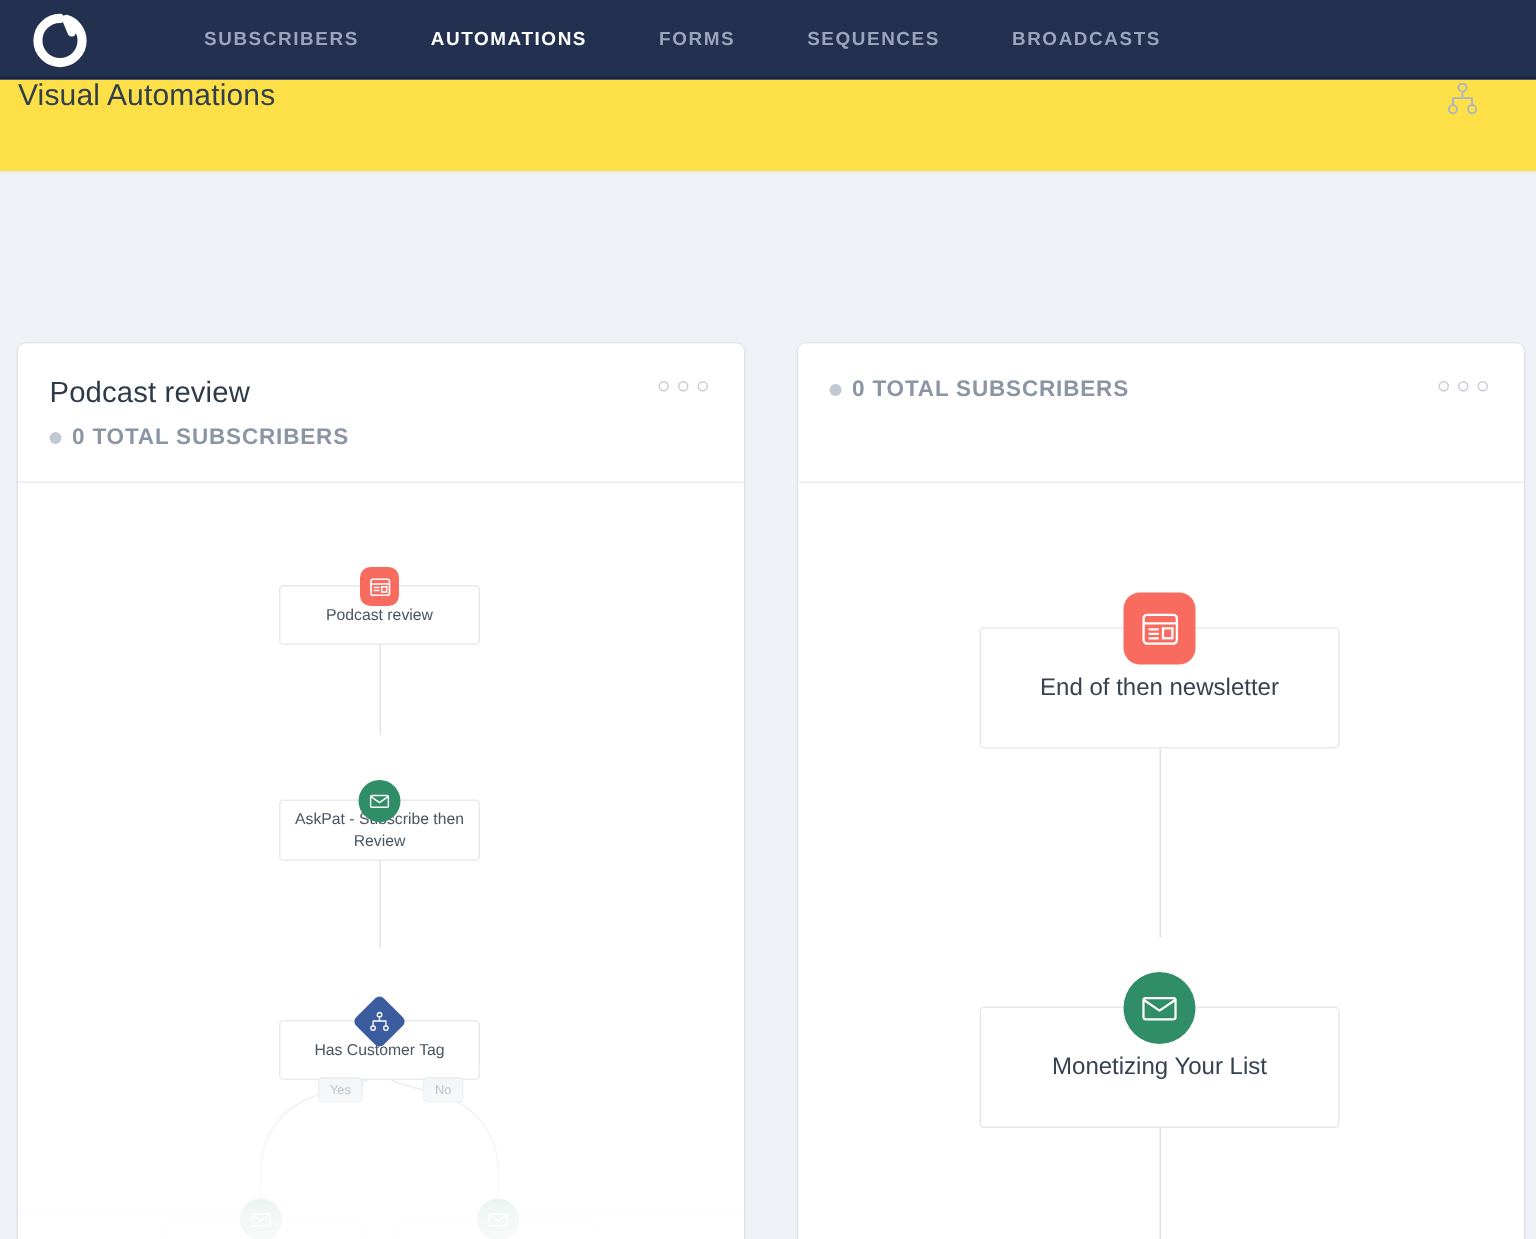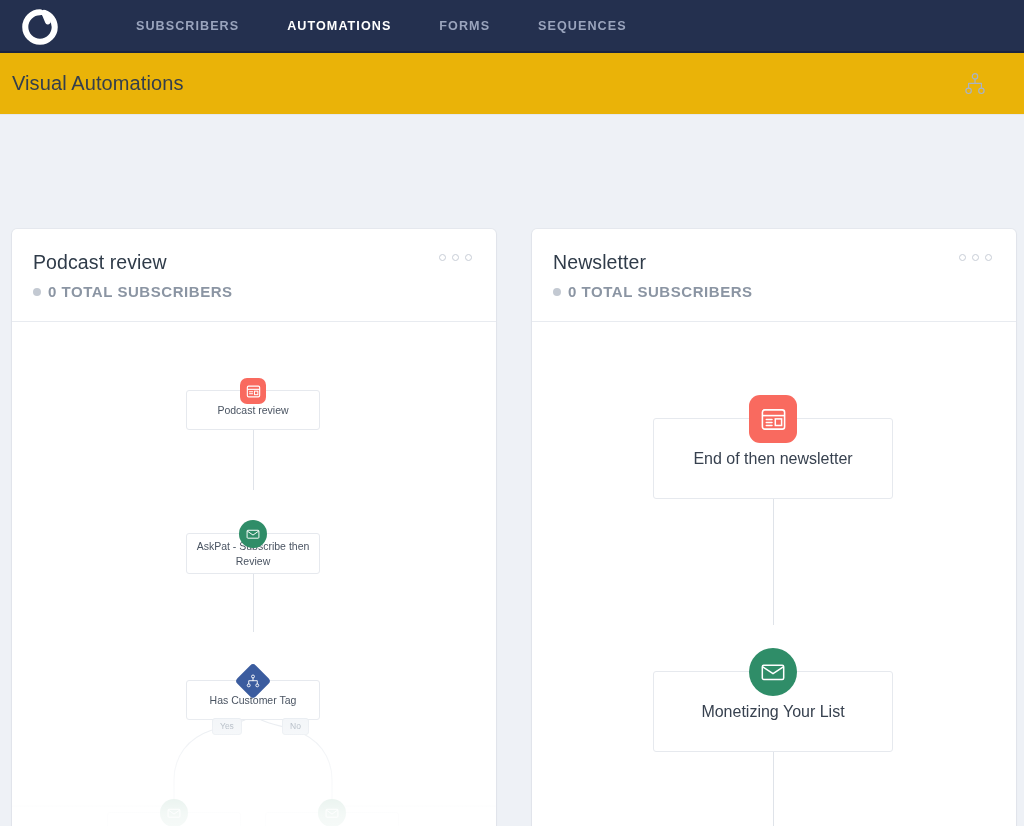--- a/index.html
+++ b/index.html
@@ -63,23 +63,23 @@
     white-space: nowrap;
     line-height: 53px;
   }
   .nav-item.active {
     color: #ffffff;
   }
 
   
   .page-header {
     height: 62px;
-    background: #eab308;
-    display: flex;
-    align-items: center;
+    background: #fde047;
+    display: flex;
+    align-items: flex-start;
     justify-content: space-between;
     padding: 0 36px 0 12px;
     border-bottom: 1px solid #e4e8ee;
   }
   .page-title {
     font-size: 20px;
     font-weight: normal;
     color: #333e4d;
     letter-spacing: 0.1px;
   }
@@ -269,20 +269,21 @@
         <path d="M20 4.5 A15.5 15.5 0 1 0 35.5 20 A15.5 15.5 0 0 0 24.5 5.2" fill="none" stroke="#ffffff" stroke-width="6.4" stroke-linecap="round"></path>
         <path d="M24.5 5.2 L28.2 14.2" fill="none" stroke="#ffffff" stroke-width="6.0" stroke-linecap="round"></path>
       </svg>
     </span>
   </div>
   <div class="nav-items">
     <div class="nav-item">SUBSCRIBERS</div>
     <div class="nav-item active">AUTOMATIONS</div>
     <div class="nav-item">FORMS</div>
     <div class="nav-item">SEQUENCES</div>
+    <div class="nav-item">BROADCASTS</div>
   </div>
 </div>
 
 <div class="page-header">
   <div class="page-title">Visual Automations</div>
   <div class="tree-icon-btn">
     <svg width="20" height="22" viewBox="0 0 20 22">
       <circle cx="10" cy="3.4" r="2.7" fill="none" stroke="#a9b3c6" stroke-width="1.2"></circle>
       <circle cx="3.6" cy="17.8" r="2.7" fill="none" stroke="#a9b3c6" stroke-width="1.2"></circle>
       <circle cx="16.4" cy="17.8" r="2.7" fill="none" stroke="#a9b3c6" stroke-width="1.2"></circle>
@@ -377,21 +378,20 @@
             <span class="node-label">After conditional</span>
           </div>
 
         </div>
         <div class="fade-mask"></div>
       </div>
     </div>
 
     <div class="card lg">
       <div class="card-head">
-        <div class="card-title">Newsletter</div>
         <div class="card-sub">
           <span class="status-dot"></span>
           <span class="card-sub-text">0 TOTAL SUBSCRIBERS</span>
         </div>
         <div class="card-menu">
           <i></i>
             <i></i>
             <i></i>
         </div>
       </div>

